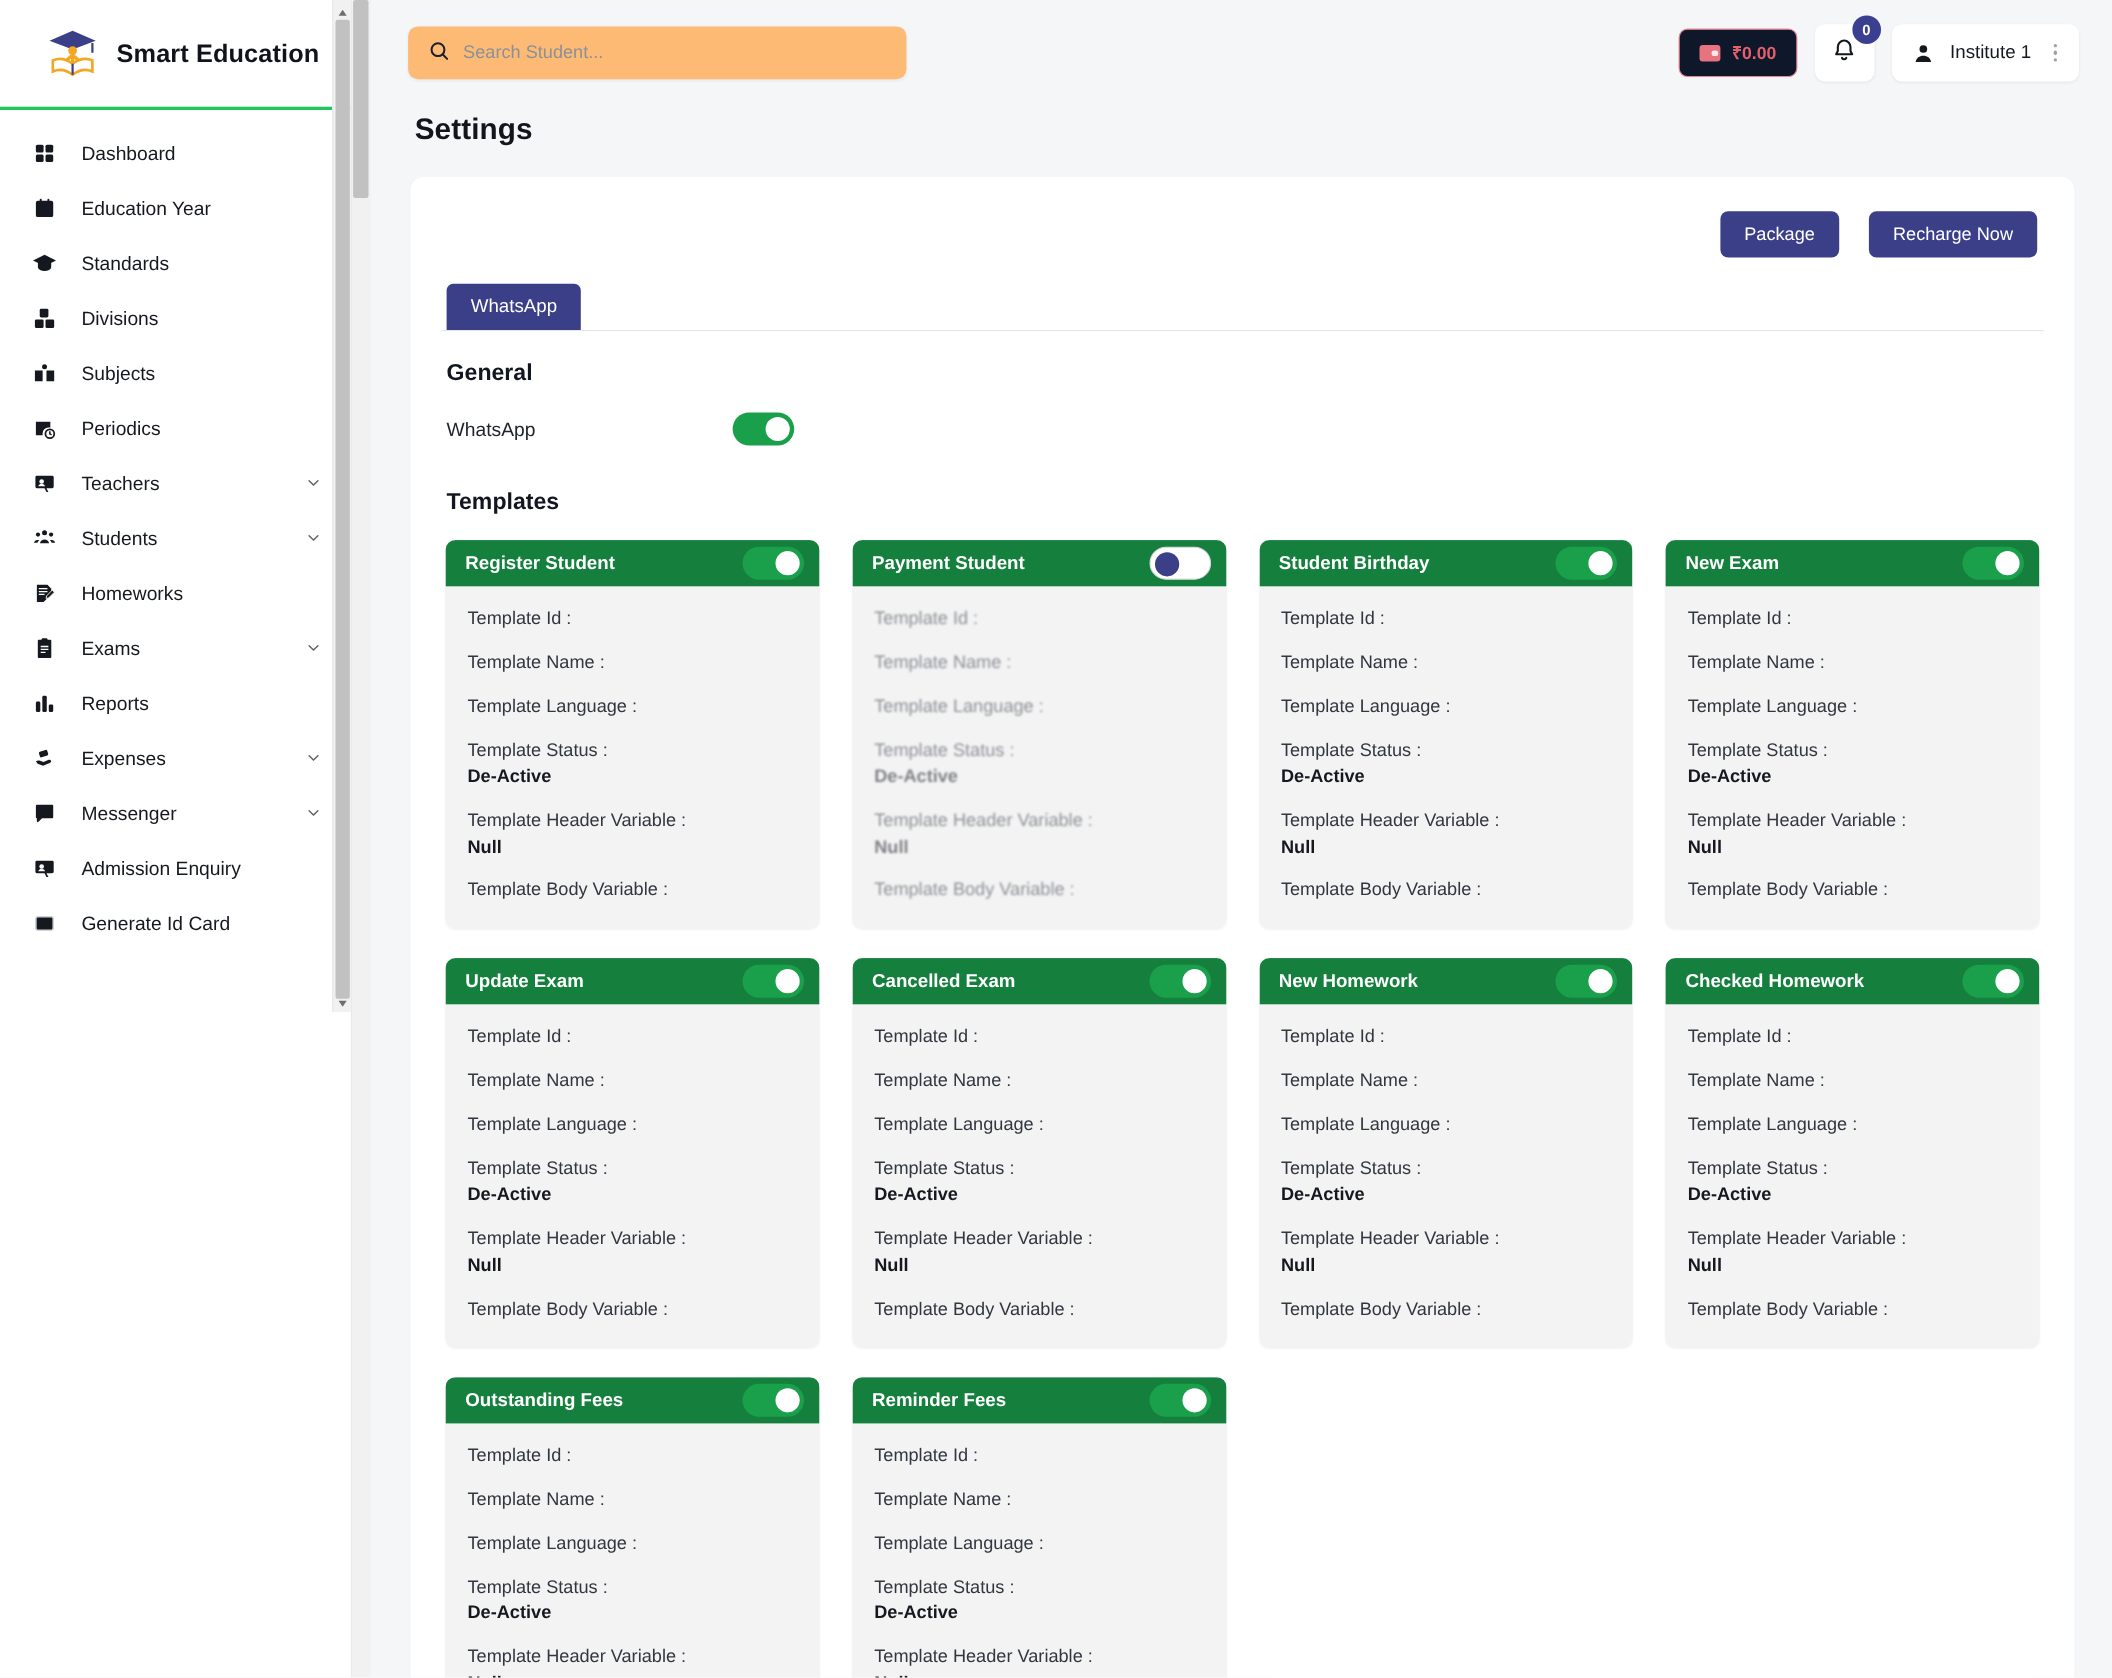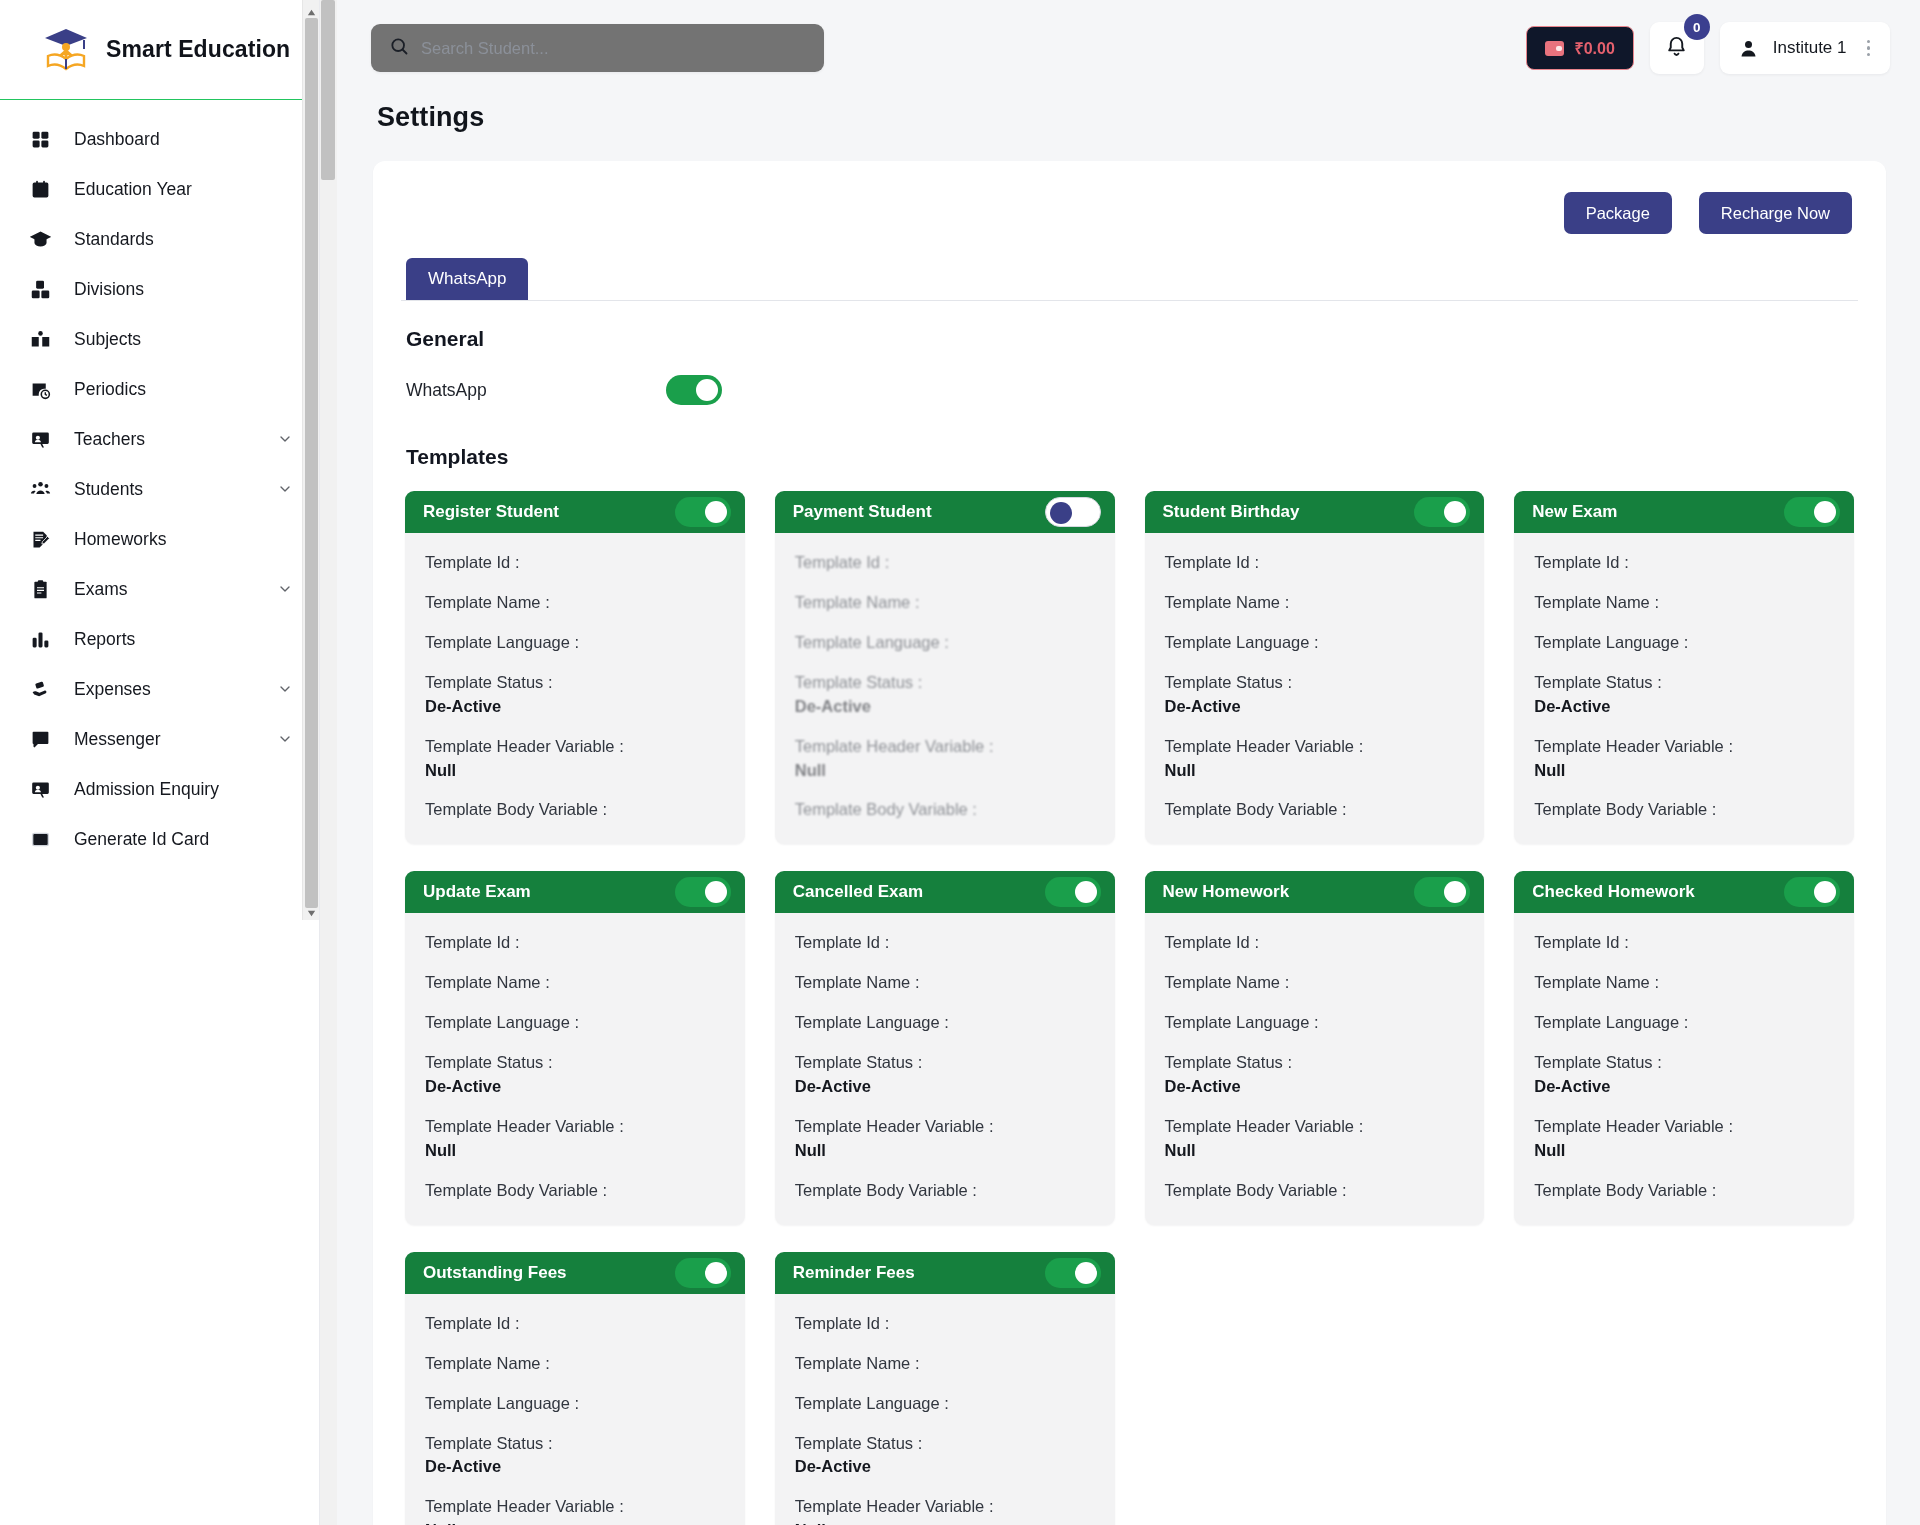--- a/index.html
+++ b/index.html
@@ -12,21 +12,21 @@
   .app { display: flex; width: 1920px; height: 1525px; position: relative; }
 
   
   .sidebar {
     width: 320px; height: 1525px; background: #ffffff;
     border-right: 1px solid #e9eaee;
     position: relative; flex: 0 0 320px;
   }
   .brand {
     height: 100px; display: flex; align-items: center; gap: 14px;
-    padding-left: 40px; border-bottom: 1px solid #22c55e;
+    padding-left: 40px; border-bottom: 3px solid #22c55e;
   }
   .brand-logo { width: 52px; height: 52px; position: relative; flex: 0 0 52px; }
   .brand-title { font-size: 23px; font-weight: 700; color: #10131a; letter-spacing: .1px; }
 
   .nav { padding: 14px 0 0 0; }
   .nav-item {
     display: flex; align-items: center; gap: 16px;
     height: 50px; padding: 0 26px 0 22px; cursor: pointer;
   }
   .nav-ico {
@@ -64,21 +64,21 @@
     background: #c1c1c1; border-radius: 2px;
   }
   .main-inner { margin-left: 17px; height: 1525px; position: relative; }
 
   
   .topbar {
     height: 96px; display: flex; align-items: center;
     padding: 0 30px 0 34px; gap: 20px;
   }
   .search-wrap {
-    width: 453px; height: 48px; background: #737373; border-radius: 9px;
+    width: 453px; height: 48px; background: #fdba74; border-radius: 9px;
     display: flex; align-items: center; gap: 12px; padding: 0 18px;
     box-shadow: 0 1px 3px rgba(16,24,40,.06);
   }
   .search-wrap svg { width: 20px; height: 20px; stroke: #1b1f27; fill: none; stroke-width: 2.2; }
   .search-input {
     border: 0; outline: 0; font-size: 16.5px; color: #262b33;
     background: transparent; width: 100%; font-family: "Liberation Sans", sans-serif;
   }
   .search-input::placeholder { color: #8b9099; }
 

